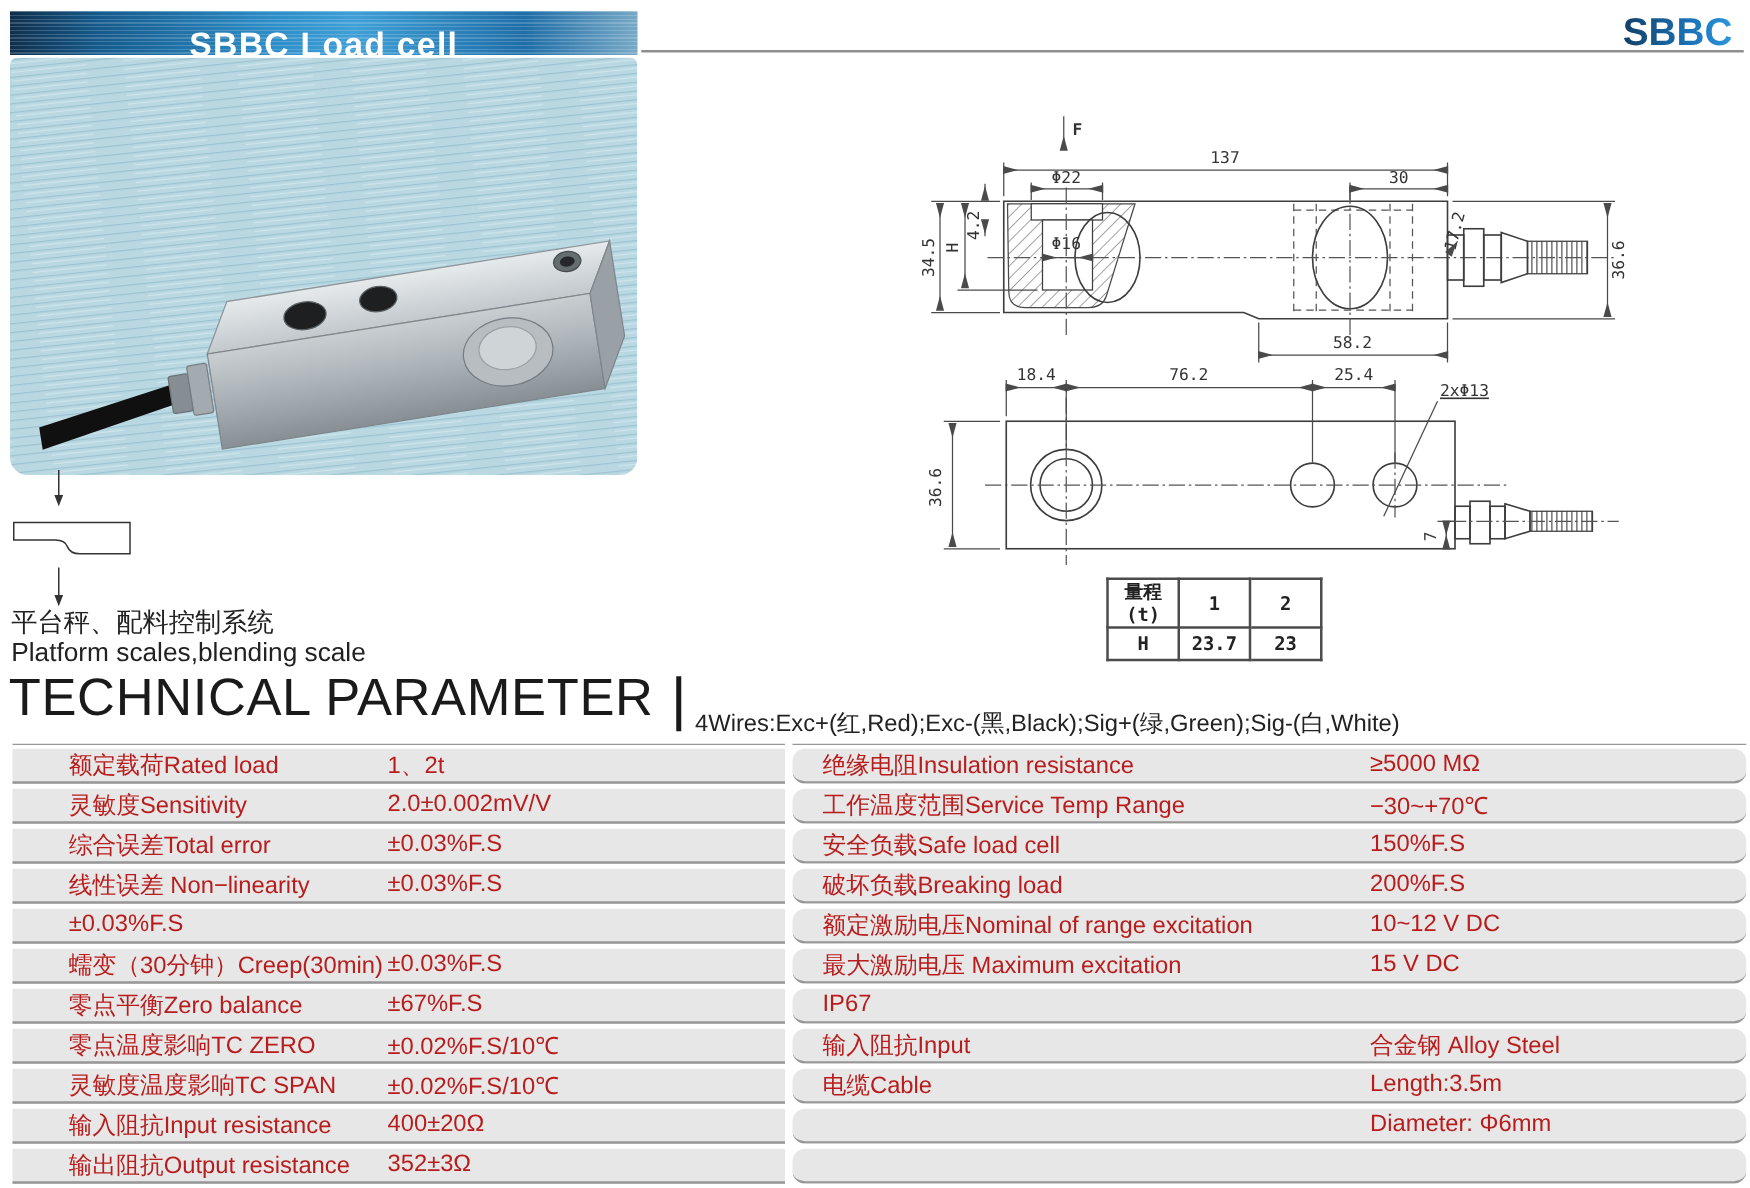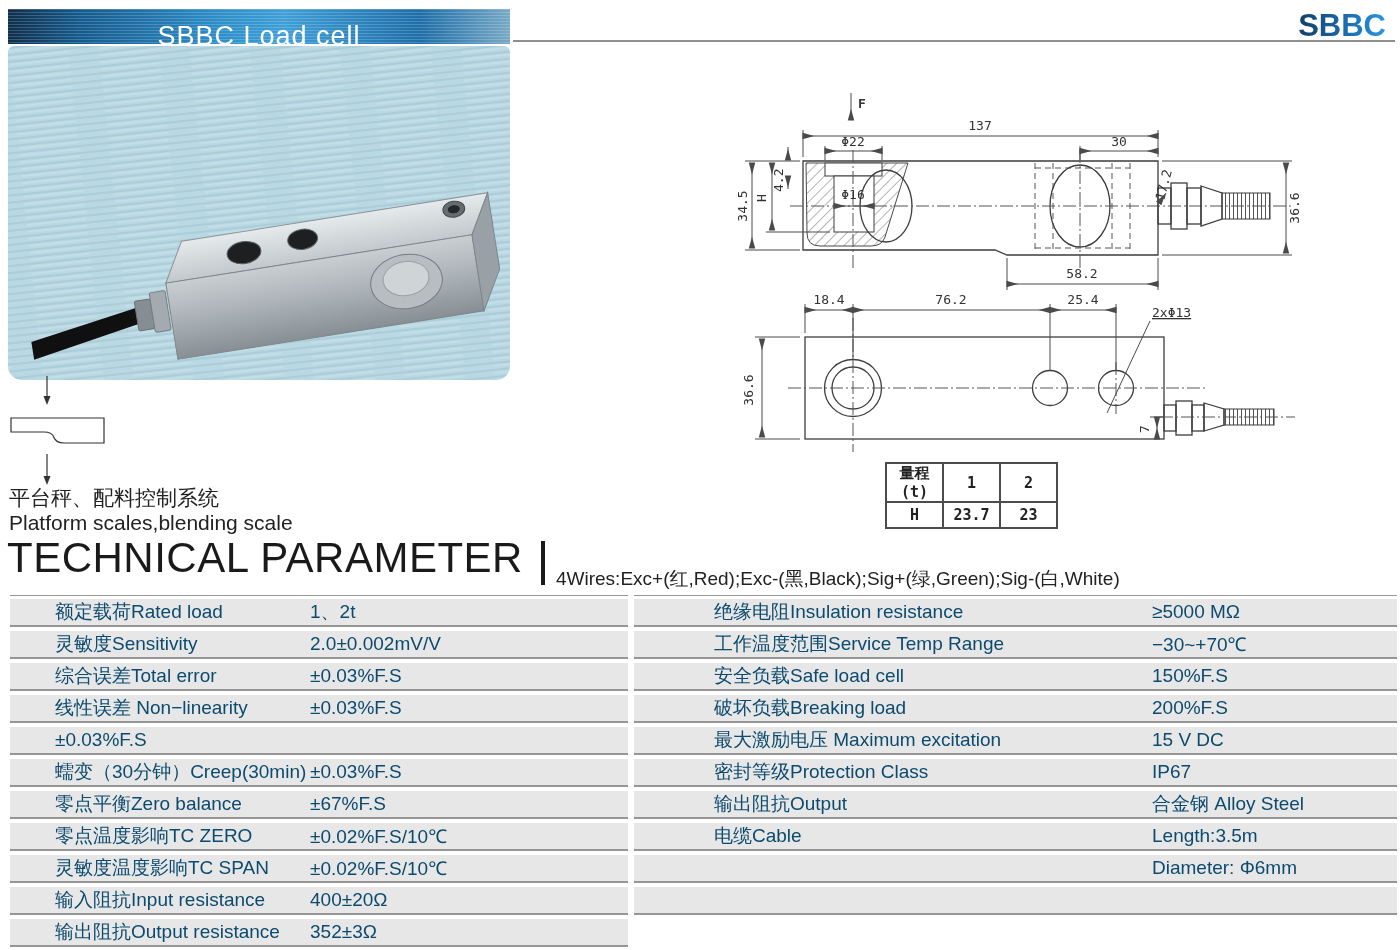--- a/index.html
+++ b/index.html
@@ -5,21 +5,21 @@
   html,body{margin:0;padding:0;background:#fff;}
   .page{position:relative;width:1400px;height:950px;background:#fff;overflow:hidden;
         font-family:"Liberation Sans",sans-serif;color:#1c1c1c;}
 
   
   .banner{position:absolute;left:8px;top:9px;width:502px;height:35px;
     background:linear-gradient(90deg,#0f2f4d 0%,#155a8c 14%,#2e8ec9 42%,#3f9fd6 55%,#1f6ea8 82%,#79a9c6 100%);
     display:flex;align-items:center;justify-content:center;}
   .banner::after{content:"";position:absolute;inset:0;
     background:repeating-linear-gradient(180deg,rgba(255,255,255,.18) 0 1px,rgba(255,255,255,0) 1px 3px);}
-  .banner-title{position:relative;z-index:2;color:#fff;font-weight:normal;font-size:27px;letter-spacing:1px;margin-top:19px;}
+  .banner-title{position:relative;z-index:2;color:#fff;font-weight:bold;font-size:27px;letter-spacing:1px;margin-top:19px;}
   .brand{position:absolute;right:14px;top:8px;font-size:31px;font-weight:bold;
     background:linear-gradient(90deg,#123f66,#1d7ac2 70%,#2f96dd);
     -webkit-background-clip:text;background-clip:text;color:#1b6db4;-webkit-text-fill-color:transparent;}
   .top-rule{position:absolute;left:513px;top:40px;width:882px;height:2px;background:#8f8f8f;}
 
   
   .photo{position:absolute;left:8px;top:46px;width:502px;height:334px;border-radius:6px 6px 14px 14px;overflow:hidden;}
 
   
   .profile-fig{position:absolute;left:4px;top:374px;}
@@ -29,23 +29,23 @@
   .cap-en{position:absolute;left:9px;top:511px;font-size:21px;color:#222;}
   .tech-head{position:absolute;left:7px;top:534px;font-size:42px;color:#1a1a1a;letter-spacing:0.5px;white-space:nowrap;}
   .head-bar{position:absolute;left:541px;top:541px;width:4px;height:44px;background:#1a1a1a;}
   .wires{position:absolute;left:556px;top:566px;font-size:19px;color:#222;white-space:nowrap;}
 
   
   .spec{position:absolute;top:595px;border-top:1px solid #979797;padding-top:3px;}
   .spec-left{left:10px;width:618px;}
   .spec-right{left:634px;width:763px;}
   .spec-row{background:#e7e7e7;border-bottom:2px solid #969696;height:26px;margin-bottom:4px;
-    display:flex;align-items:center;font-size:19px;color:#0c4a6e;white-space:nowrap;}
+    display:flex;align-items:center;font-size:19px;color:#b91c1c;white-space:nowrap;}
   .spec-left  .spec-row{padding-left:45px;}
-  .spec-right .spec-row{padding-left:80px;}
+  .spec-right .spec-row{padding-left:24px;border-radius:10px;}
   .spec-label{flex:0 0 auto;}
   .spec-left  .spec-label{min-width:255px;}
   .spec-right .spec-label{min-width:438px;}
   .spec-value{flex:0 0 auto;}
 
   
   .drawing{position:absolute;left:720px;top:75px;}
   .drawing text{font-family:"DejaVu Sans Mono",monospace;font-size:13px;fill:#333;}
   .dim{stroke:#4a4a4a;stroke-width:1;fill:none;}
   .body-line{stroke:#3d3d3d;stroke-width:1.3;fill:none;}
@@ -325,29 +325,32 @@
       </div>
     <div class="spec-row">
         <span class="spec-label">安全负载Safe load cell</span>
         <span class="spec-value">150%F.S</span>
       </div>
     <div class="spec-row">
         <span class="spec-label">破坏负载Breaking load</span>
         <span class="spec-value">200%F.S</span>
       </div>
     <div class="spec-row">
+        <span class="spec-label">额定激励电压Nominal of range excitation</span>
+        <span class="spec-value">10~12 V DC</span>
+      </div>
+    <div class="spec-row">
         <span class="spec-label">最大激励电压 Maximum excitation</span>
         <span class="spec-value">15 V DC</span>
       </div>
     <div class="spec-row">
-        <span class="spec-label">密封等级Protection Class</span>
         <span class="spec-value">IP67</span>
       </div>
     <div class="spec-row">
-        <span class="spec-label">输出阻抗Output</span>
+        <span class="spec-label">输入阻抗Input</span>
         <span class="spec-value">合金钢 Alloy Steel</span>
       </div>
     <div class="spec-row">
         <span class="spec-label">电缆Cable</span>
         <span class="spec-value">Length:3.5m</span>
       </div>
     <div class="spec-row">
         <span class="spec-label"></span>
         <span class="spec-value">Diameter: Φ6mm</span>
       </div>

